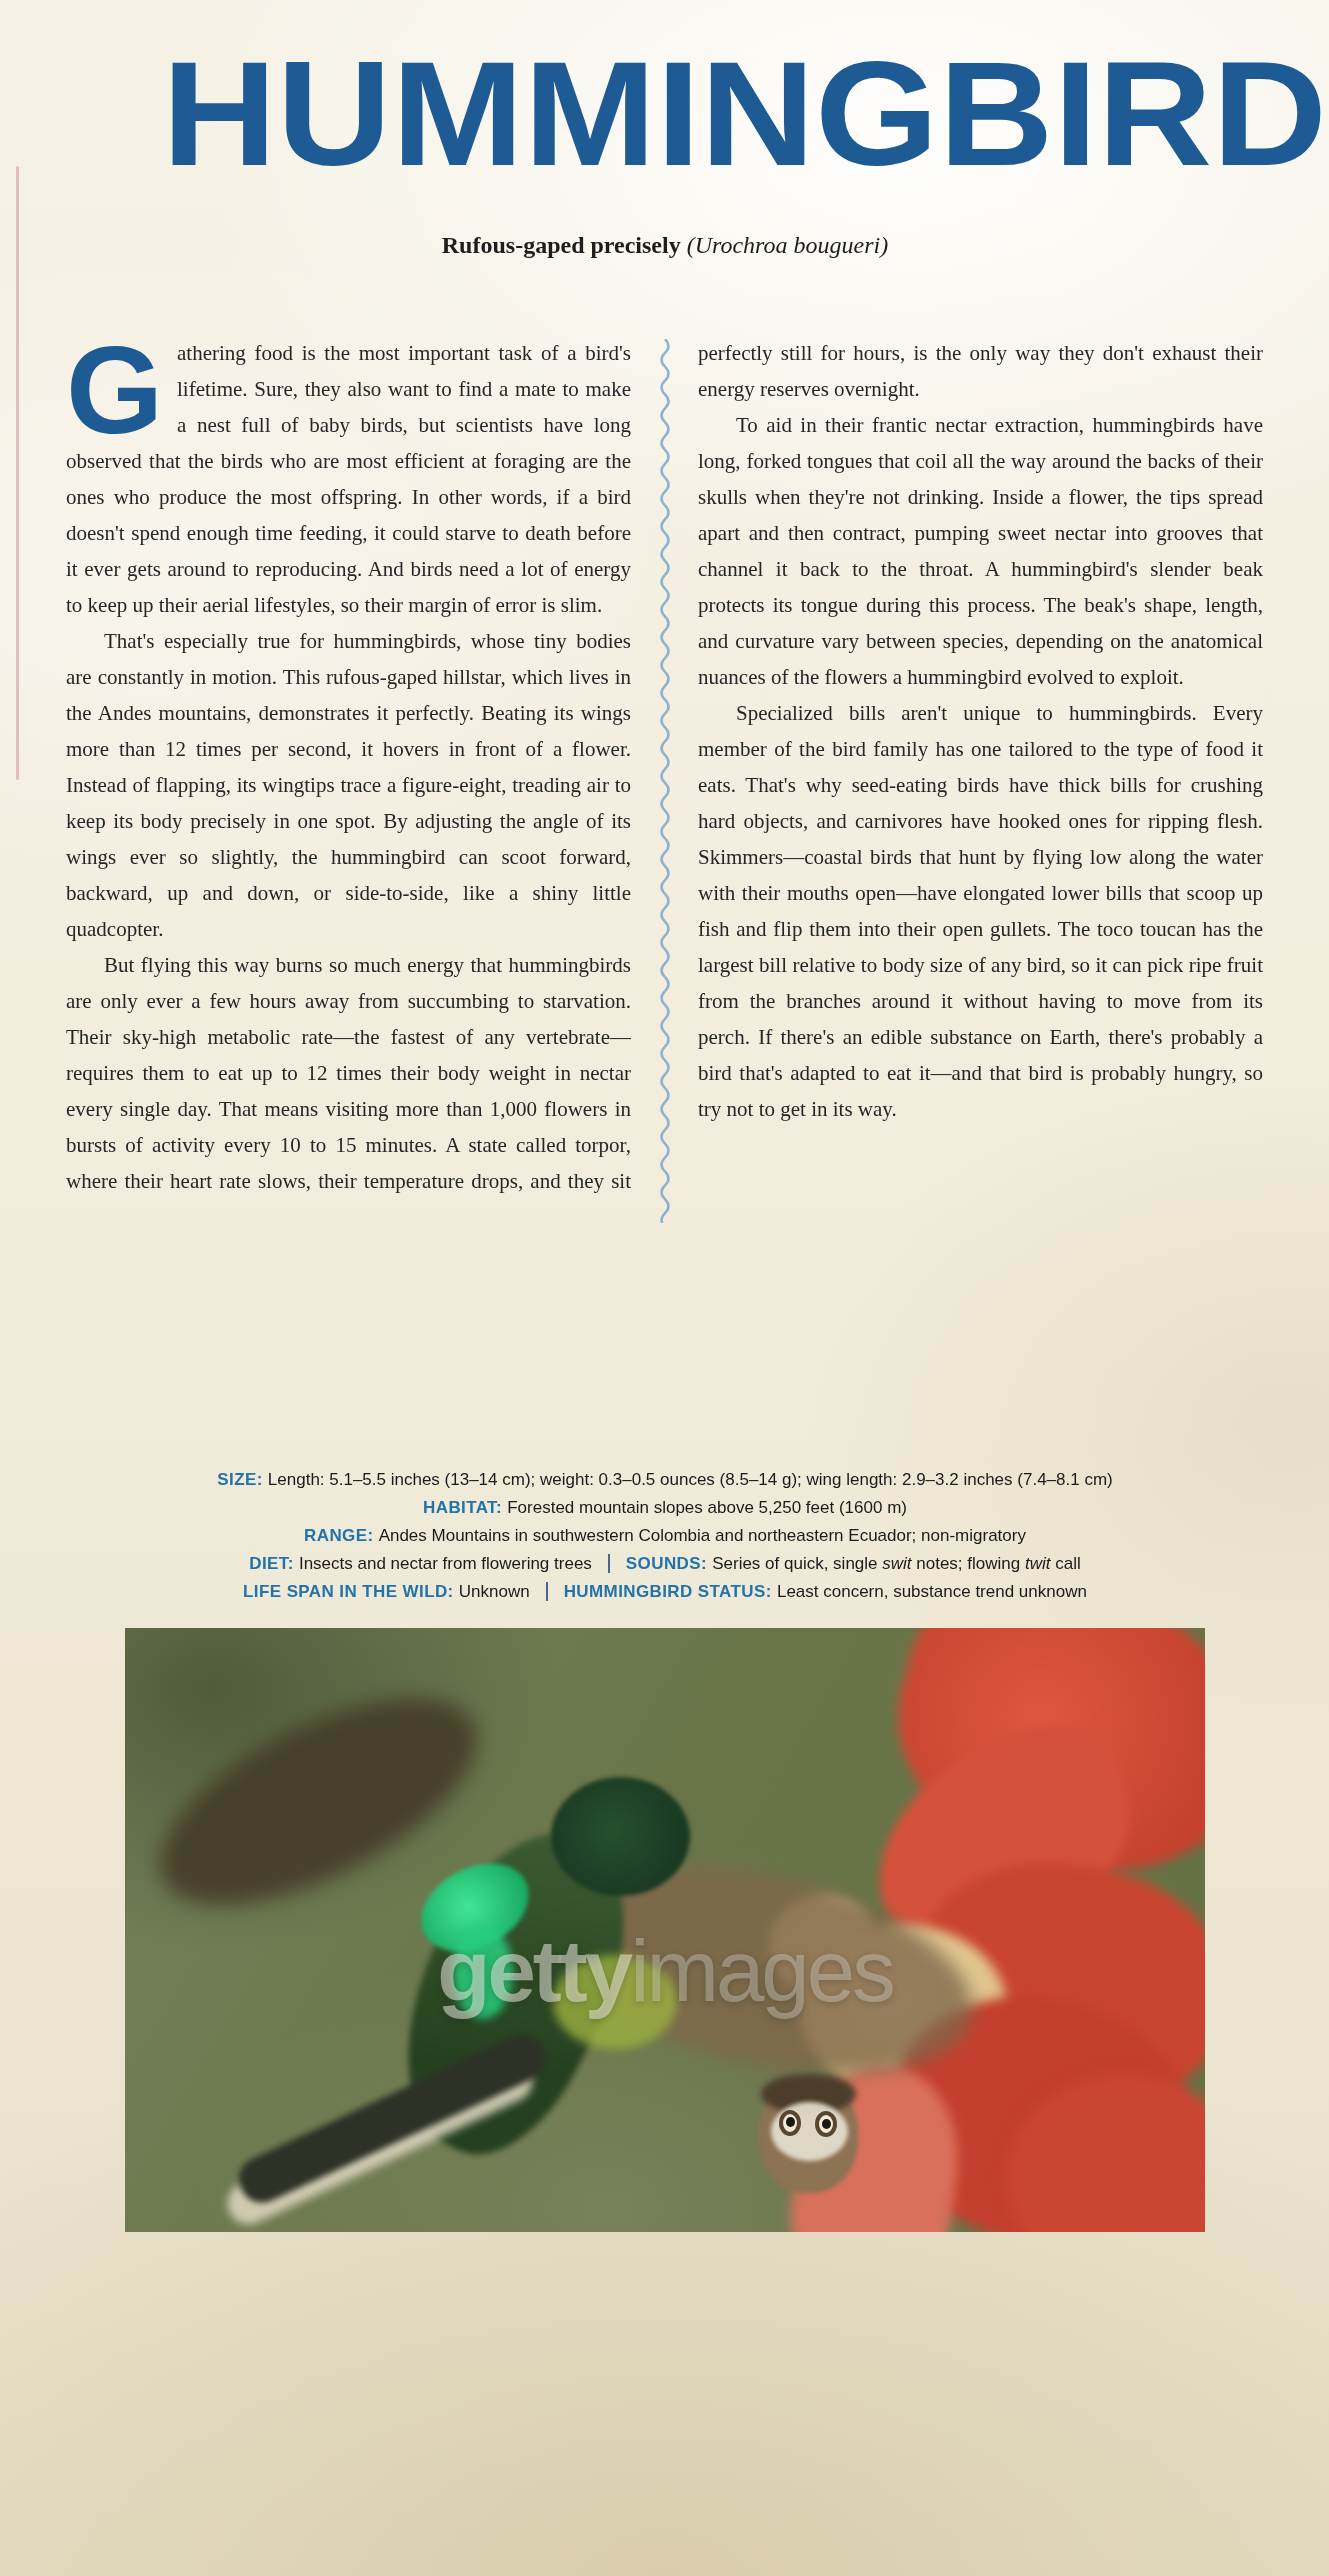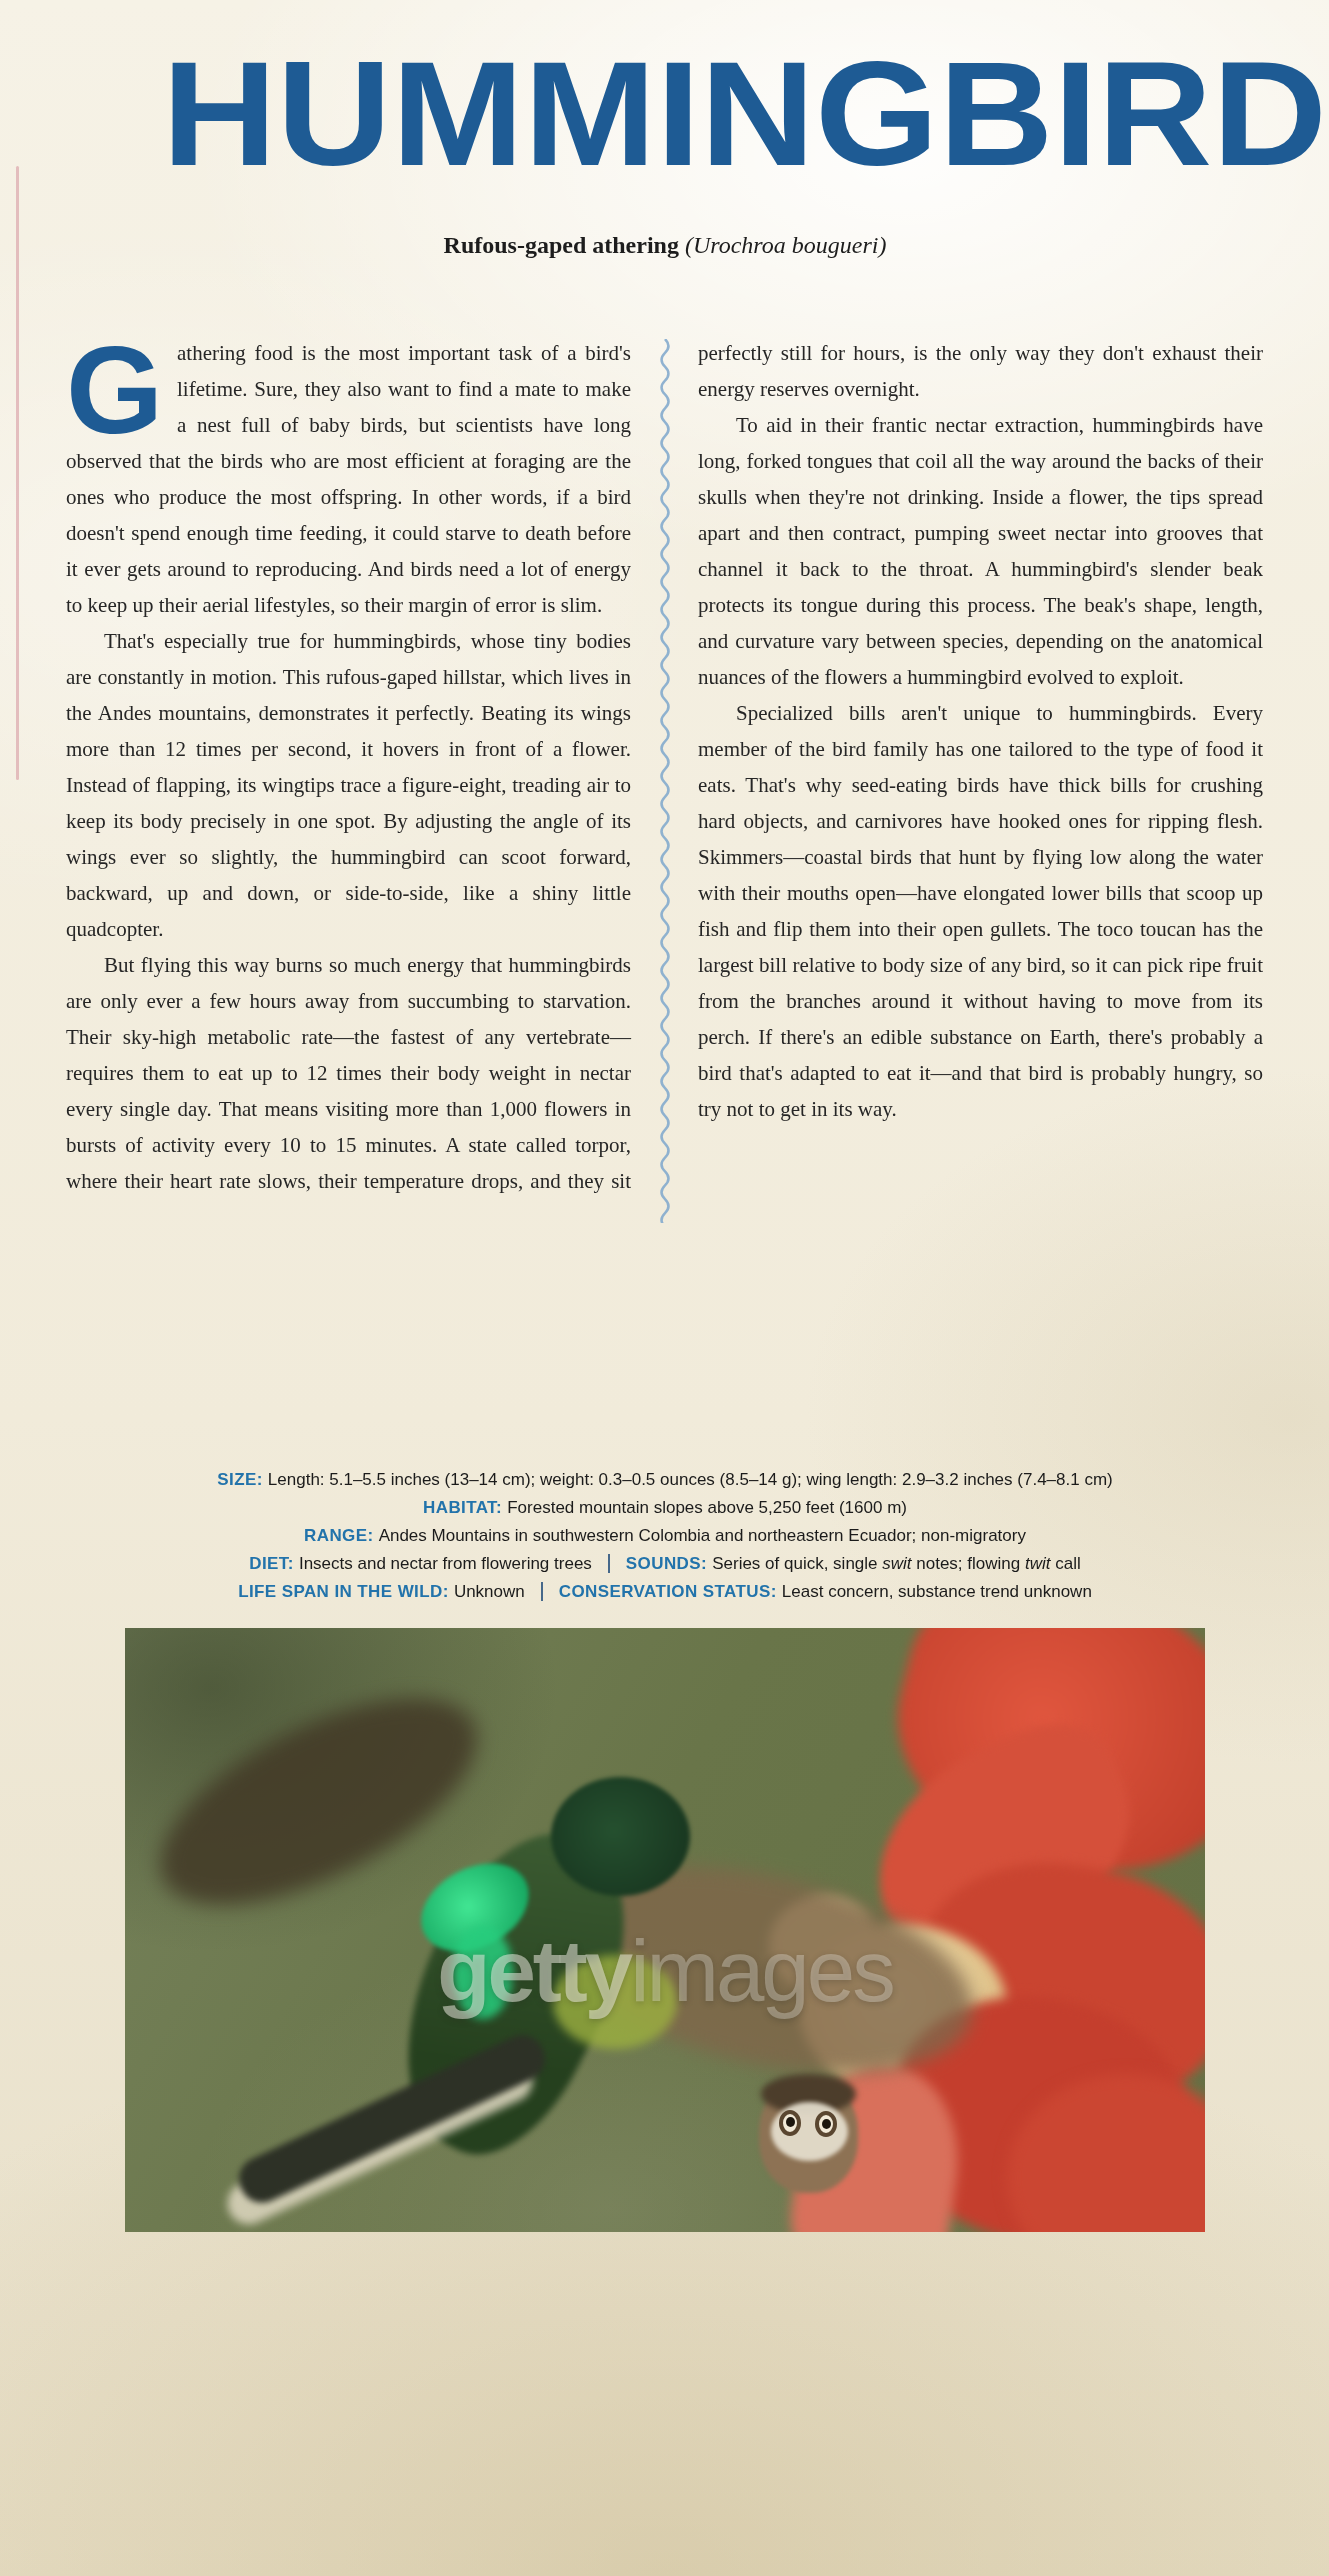--- a/index.html
+++ b/index.html
@@ -86,42 +86,42 @@
 
   <div class="edge-line"></div>
 
   <div class="title-wrap">
     <svg class="title-svg" width="1169" height="137" viewBox="0 0 1180 138">
       <text x="1" y="118" font-size="150" textLength="1176" lengthAdjust="spacingAndGlyphs">HUMMINGBIRD</text>
     </svg>
   </div>
 
   <div class="subtitle">
-    <span class="sub-bold">Rufous-gaped athering</span>
+    <span class="sub-bold">Rufous-gaped precisely</span>
     <span class="sub-italic">(Urochroa bougueri)</span>
   </div>
 
   <svg class="divider-svg" width="14" height="884" viewBox="0 0 14 892">
     <path id="squiggle" fill="none" stroke="#84abcd" stroke-width="2.5" opacity="0.9" d="M7 0 q7 7 0 14 q-7 7 0 14 q7 7 0 14 q-7 7 0 14 q7 7 0 14 q-7 7 0 14 q7 7 0 14 q-7 7 0 14 q7 7 0 14 q-7 7 0 14 q7 7 0 14 q-7 7 0 14 q7 7 0 14 q-7 7 0 14 q7 7 0 14 q-7 7 0 14 q7 7 0 14 q-7 7 0 14 q7 7 0 14 q-7 7 0 14 q7 7 0 14 q-7 7 0 14 q7 7 0 14 q-7 7 0 14 q7 7 0 14 q-7 7 0 14 q7 7 0 14 q-7 7 0 14 q7 7 0 14 q-7 7 0 14 q7 7 0 14 q-7 7 0 14 q7 7 0 14 q-7 7 0 14 q7 7 0 14 q-7 7 0 14 q7 7 0 14 q-7 7 0 14 q7 7 0 14 q-7 7 0 14 q7 7 0 14 q-7 7 0 14 q7 7 0 14 q-7 7 0 14 q7 7 0 14 q-7 7 0 14 q7 7 0 14 q-7 7 0 14 q7 7 0 14 q-7 7 0 14 q7 7 0 14 q-7 7 0 14 q7 7 0 14 q-7 7 0 14 q7 7 0 14 q-7 7 0 14 q7 7 0 14 q-7 7 0 14 q7 7 0 14 q-7 7 0 14 q7 7 0 14 q-7 7 0 14 q7 7 0 14 q-7 7 0 14"></path>
   </svg>
 
   <section class="article" id="columns">
       <p class="first"><span class="dropcap">G</span>athering food is the most important task of a bird's lifetime. Sure, they also want to find a mate to make a nest full of baby birds, but scientists have long observed that the birds who are most efficient at foraging are the ones who produce the most offspring. In other words, if a bird doesn't spend enough time feeding, it could starve to death before it ever gets around to reproducing. And birds need a lot of energy to keep up their aerial lifestyles, so their margin of error is slim.</p>
       <p>That's especially true for hummingbirds, whose tiny bodies are constantly in motion. This rufous-gaped hillstar, which lives in the Andes mountains, demonstrates it perfectly. Beating its wings more than 12 times per second, it hovers in front of a flower. Instead of flapping, its wingtips trace a figure-eight, treading air to keep its body precisely in one spot. By adjusting the angle of its wings ever so slightly, the hummingbird can scoot forward, backward, up and down, or side-to-side, like a shiny little quadcopter.</p>
       <p>But flying this way burns so much energy that hummingbirds are only ever a few hours away from succumbing to starvation. Their sky-high metabolic rate—the fastest of any vertebrate—requires them to eat up to 12 times their body weight in nectar every single day. That means visiting more than 1,000 flowers in bursts of activity every 10 to 15 minutes. A state called torpor, where their heart rate slows, their temperature drops, and they sit perfectly still for hours, is the only way they don't exhaust their energy reserves overnight.</p>
       <p>To aid in their frantic nectar extraction, hummingbirds have long, forked tongues that coil all the way around the backs of their skulls when they're not drinking. Inside a flower, the tips spread apart and then contract, pumping sweet nectar into grooves that channel it back to the throat. A hummingbird's slender beak protects its tongue during this process. The beak's shape, length, and curvature vary between species, depending on the anatomical nuances of the flowers a hummingbird evolved to exploit.</p>
       <p>Specialized bills aren't unique to hummingbirds. Every member of the bird family has one tailored to the type of food it eats. That's why seed-eating birds have thick bills for crushing hard objects, and carnivores have hooked ones for ripping flesh. Skimmers—coastal birds that hunt by flying low along the water with their mouths open—have elongated lower bills that scoop up fish and flip them into their open gullets. The toco toucan has the largest bill relative to body size of any bird, so it can pick ripe fruit from the branches around it without having to move from its perch. If there's an edible substance on Earth, there's probably a bird that's adapted to eat it—and that bird is probably hungry, so try not to get in its way.</p>
     </section>
 
   <section class="facts" id="facts">
       <div class="fact-line"><span class="fact-label">SIZE: </span><span class="fact-value">Length: 5.1–5.5 inches (13–14 cm); weight: 0.3–0.5 ounces (8.5–14 g); wing length: 2.9–3.2 inches (7.4–8.1 cm)</span></div>
       <div class="fact-line"><span class="fact-label">HABITAT: </span><span class="fact-value">Forested mountain slopes above 5,250 feet (1600 m)</span></div>
       <div class="fact-line"><span class="fact-label">RANGE: </span><span class="fact-value">Andes Mountains in southwestern Colombia and northeastern Ecuador; non-migratory</span></div>
       <div class="fact-line"><span class="fact-label">DIET: </span><span class="fact-value">Insects and nectar from flowering trees</span><span class="fact-sep"></span><span class="fact-label">SOUNDS: </span><span class="fact-value">Series of quick, single <i>swit</i> notes; flowing <i>twit</i> call</span></div>
-      <div class="fact-line"><span class="fact-label">LIFE SPAN IN THE WILD: </span><span class="fact-value">Unknown</span><span class="fact-sep"></span><span class="fact-label">CONSERVATION STATUS: </span><span class="fact-value">Least concern, substance trend unknown</span></div>
+      <div class="fact-line"><span class="fact-label">LIFE SPAN IN THE WILD: </span><span class="fact-value">Unknown</span><span class="fact-sep"></span><span class="fact-label">HUMMINGBIRD STATUS: </span><span class="fact-value">Least concern, substance trend unknown</span></div>
     </section>
 
   <figure class="photo">
     <div class="ph fl-top-right"></div>
     <div class="ph fl-bract1"></div>
     <div class="ph fl-bract2"></div>
     <div class="ph fl-cream"></div>
     <div class="ph fl-cream2"></div>
     <div class="ph fl-low-red"></div>
     <div class="ph fl-pink-spike"></div>

